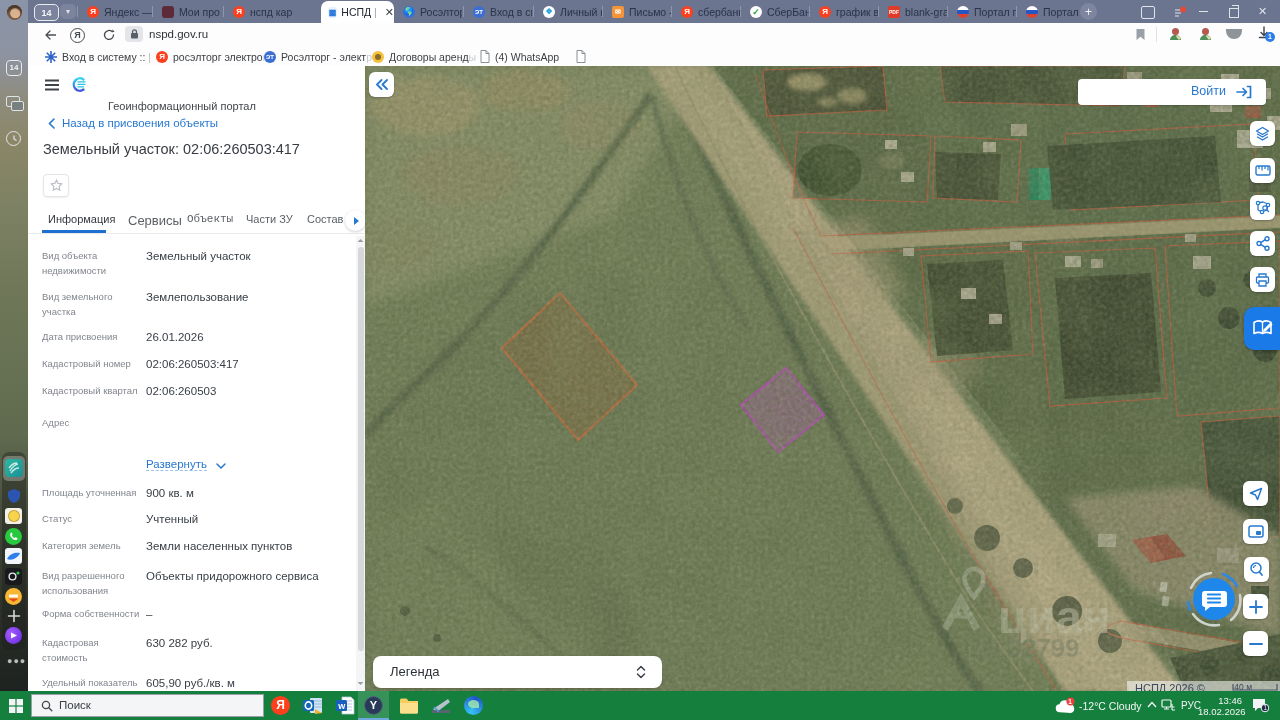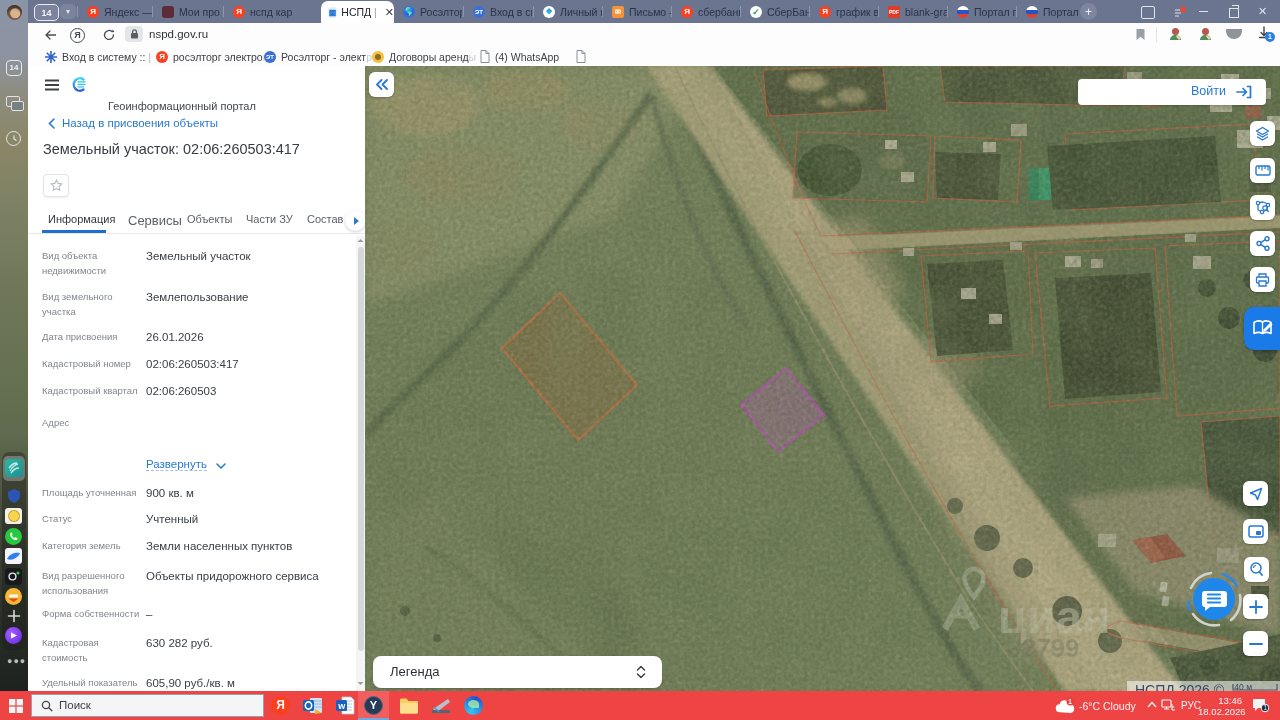--- a/index.html
+++ b/index.html
@@ -29,21 +29,21 @@
   
   #panel{position:absolute;left:28px;top:66px;width:337px;height:625px;background:#fff;overflow:hidden;}
   .lbl{position:absolute;left:14px;font-size:9.5px;color:#80858c;line-height:15px;white-space:nowrap;}
   .val{position:absolute;left:118px;width:215px;font-size:11.5px;color:#3a4047;line-height:16.5px;}
 
   
   #map{position:absolute;left:365px;top:66px;width:915px;height:625px;overflow:hidden;background:#6e7b58;}
   .mbtn{position:absolute;width:25px;height:25px;background:#fff;border-radius:6px;box-shadow:0 1px 2px rgba(0,0,0,.25);display:flex;align-items:center;justify-content:center;}
 
   
-  #taskbar{position:absolute;left:0;top:691px;width:1280px;height:29px;background:#ef4444;}
+  #taskbar{position:absolute;left:0;top:691px;width:1280px;height:29px;background:#15803d;}
 </style>
 </head>
 <body>
 <div id="screen">
 
   <div id="tabbar">
 
     <div class="abs" style="left:6px;top:4px;width:23px;height:15px;border:1.6px solid #e8ebf2;border-radius:5px;color:#f2f4f8;font-size:9px;font-weight:bold;display:flex;align-items:center;justify-content:center;background:#7b849c;">14</div>
     <div class="abs" style="left:32px;top:4px;width:16px;height:15px;border-radius:5px;background:#7b849c;color:#dde1ea;display:flex;align-items:center;justify-content:center;font-size:8px;">▾</div>
     <div class="tabdiv" style="left:49px;"></div>
@@ -189,21 +189,21 @@
     <div class="abs" style="left:15px;top:75px;font-size:14.5px;color:#383d44;">Земельный участок: 02:06:260503:417</div>
 
     <div class="abs" style="left:15px;top:108px;width:24px;height:21px;border:1px solid #e2e4e7;border-radius:4px;box-shadow:0 1px 2px rgba(0,0,0,.07);display:flex;align-items:center;justify-content:center;">
       <svg width="13" height="13" viewBox="0 0 13 13">
           <path d="M6.5 1l1.6 3.4 3.7.5-2.7 2.6.7 3.7-3.3-1.8-3.3 1.8.7-3.7L1.2 4.9l3.7-.5z" fill="none" stroke="#b9bdc3" stroke-width="1.1"></path>
         </svg>
     </div>
 
     <div class="abs" style="left:20px;top:147px;font-size:11px;color:#33383f;">Информация</div>
     <div class="abs" style="left:100px;top:147px;font-size:13px;color:#5a5f66;">Сервисы</div>
-    <div class="abs" style="left:159px;top:147px;font-size:11px;color:#5a5f66;">Объекты</div>
+    <div class="abs" style="left:159px;top:147px;font-size:11px;color:#5a5f66;font-family:Liberation Mono, monospace;">Объекты</div>
     <div class="abs" style="left:218px;top:147px;font-size:11px;color:#5a5f66;">Части ЗУ</div>
     <div class="abs" style="left:279px;top:147px;font-size:11px;color:#5a5f66;">Состав</div>
     <div class="abs" style="left:14px;top:164px;width:64px;height:3px;background:#1e6fd0;"></div>
     <div class="abs" style="left:0;top:166.5px;width:337px;height:1px;background:#e8eaec;"></div>
     <div class="abs" style="left:317px;top:144px;width:21px;height:21px;border-radius:50%;background:#fff;box-shadow:0 1px 3px rgba(0,0,0,.2);display:flex;align-items:center;justify-content:center;">
       <svg width="6" height="8" viewBox="0 0 6 8">
           <path d="M1 0l5 4-5 4z" fill="#2779d0"></path>
         </svg>
     </div>
 
@@ -530,21 +530,21 @@
     
     <div class="abs" style="left:8px;top:590px;width:289px;height:32px;background:#fff;border-radius:8px;box-shadow:0 1px 3px rgba(0,0,0,.2);">
       <span style="position:absolute;left:17px;top:8px;font-size:13px;color:#2b3037;">Легенда</span>
       <svg style="position:absolute;right:16px;top:9px;" width="10" height="14" viewBox="0 0 10 14">
           <path d="M1.5 5L5 1.5 8.5 5M1.5 9L5 12.5 8.5 9" stroke="#3c424a" stroke-width="1.5" fill="none" stroke-linecap="round" stroke-linejoin="round"></path>
         </svg>
     </div>
 
     
     <div class="abs" style="left:762px;top:615px;width:153px;height:10px;background:rgba(255,255,255,.55);">
-      <span style="position:absolute;left:8px;top:0.5px;font-size:14px;color:#3a4860;">НСПД 2026 ©</span>
+      <span style="position:absolute;left:8px;top:0.5px;font-size:11px;color:#3a4860;">НСПД 2026 ©</span>
       <span style="position:absolute;right:28px;top:0.5px;font-size:8.5px;color:#3a4860;">40 м</span>
       <svg style="position:absolute;right:2px;top:2px;" width="46" height="8" viewBox="0 0 46 8">
           <path d="M1 1v6h44V1" stroke="#4a5668" stroke-width="1.2" fill="none"></path>
         </svg>
     </div>
   </div>
 
   <div id="sidebar">
 
     <div class="abs" style="left:7px;top:5px;width:15px;height:15px;border-radius:50%;background:radial-gradient(circle at 55% 55%,#d9b28f 0 40%,#7a5a42 46% 72%,#4a3f38 78%);box-shadow:inset 0 3px 2px rgba(60,45,35,.8);"></div>
@@ -666,21 +666,21 @@
 
     <div class="abs" style="left:464px;top:5px;width:19px;height:19px;border-radius:50%;background:conic-gradient(from 200deg,#35c1f1,#2052cb,#35c1f1);">
       <div style="position:absolute;left:4px;top:4px;width:11px;height:8px;border-radius:50% 50% 0 50%;background:#9ee8ae;opacity:.85;"></div>
     </div>
 
     <svg class="abs" style="left:1055px;top:6px;" width="21" height="17" viewBox="0 0 21 17">
         <path d="M5 14a4 4 0 0 1-.5-8A5.5 5.5 0 0 1 15 6a4.5 4.5 0 0 1 1 8.8z" fill="#fff" transform="translate(0,1.2)"></path>
         <circle cx="15.5" cy="4.5" r="4" fill="#e8413c"></circle>
         <text x="13.2" y="7.2" font-size="6.5" font-weight="bold" fill="#fff" font-family="Liberation Sans,sans-serif">1</text>
       </svg>
-    <span class="abs" style="left:1079px;top:9px;font-size:10.5px;color:#f2f4f6;">-6°C Cloudy</span>
+    <span class="abs" style="left:1079px;top:9px;font-size:10.5px;color:#f2f4f6;">-12°C Cloudy</span>
     <svg class="abs" style="left:1147px;top:10px;" width="10" height="7" viewBox="0 0 10 7">
         <path d="M1 6l4-4.5L9 6" stroke="#f2f4f6" stroke-width="1.3" fill="none"></path>
       </svg>
     <svg class="abs" style="left:1161px;top:8px;" width="14" height="13" viewBox="0 0 14 13">
         <rect x="1" y="1" width="9" height="7" rx="1" fill="none" stroke="#f2f4f6" stroke-width="1.2"></rect>
         <path d="M3 10h5M5.5 8v2" stroke="#f2f4f6" stroke-width="1.1"></path>
         <path d="M11 5v6M11 11h3M11 8h2.5" stroke="#f2f4f6" stroke-width="1.1"></path>
       </svg>
     <span class="abs" style="left:1181px;top:9px;font-size:10px;color:#f2f4f6;">РУС</span>
     <div class="abs" style="left:1198px;top:4px;width:44px;height:23px;text-align:right;color:#f2f4f6;font-size:9.5px;line-height:11px;">13:46<br>18.02.2026</div>

